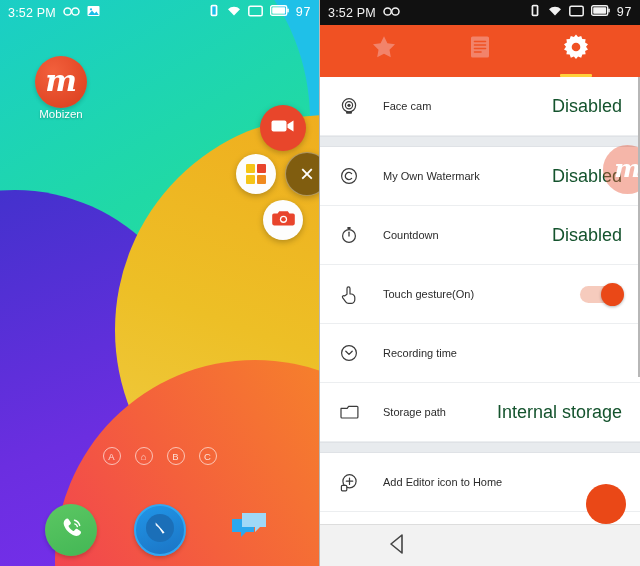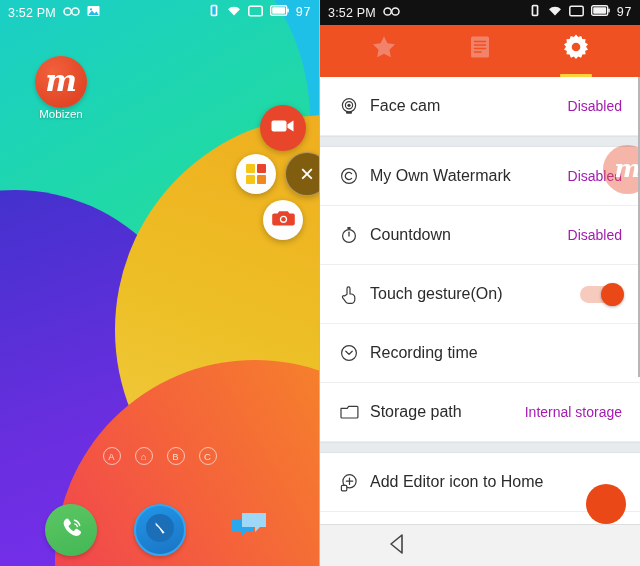--- a/index.html
+++ b/index.html
@@ -88,22 +88,22 @@
   .tab { width:52px; height:52px; display:flex; align-items:center; justify-content:center;
          position:relative; padding-bottom:4px; }
   .tab .tab-underline { position:absolute; left:10px; right:10px; bottom:0; height:3px;
                         background:#ffd13b; border-radius:1px; }
 
   .list { background:#fff; }
   .row { position:relative; height:59px; display:flex; align-items:center;
          padding:0 18px 0 16px; background:#fff; border-bottom:1px solid #eceef0; }
   .row .r-icon { width:26px; flex:0 0 26px; display:flex; align-items:center; justify-content:center;
                  color:#3b3b3b; }
-  .row .r-label { margin-left:8px; font-size:16px; color:#2b2b2b; }
-  .row .r-value { margin-left:auto; font-size:14px; color:#a21caf; }
+  .row .r-label { margin-left:21px; font-size:11px; color:#2b2b2b; }
+  .row .r-value { margin-left:auto; font-size:18px; color:#14532d; }
   .gap { height:11px; background:#e8ebee; border-top:1px solid #dfe2e6; border-bottom:1px solid #dfe2e6; }
 
   
   .toggle { margin-left:auto; width:42px; height:17px; border-radius:9px;
             background:#f6cbbd; position:relative; }
   .toggle .knob { position:absolute; right:-2px; top:-3px; width:23px; height:23px; border-radius:50%;
                   background:#ea4817; box-shadow:0 1px 3px rgba(0,0,0,.3); }
 
   
   .watermark {

